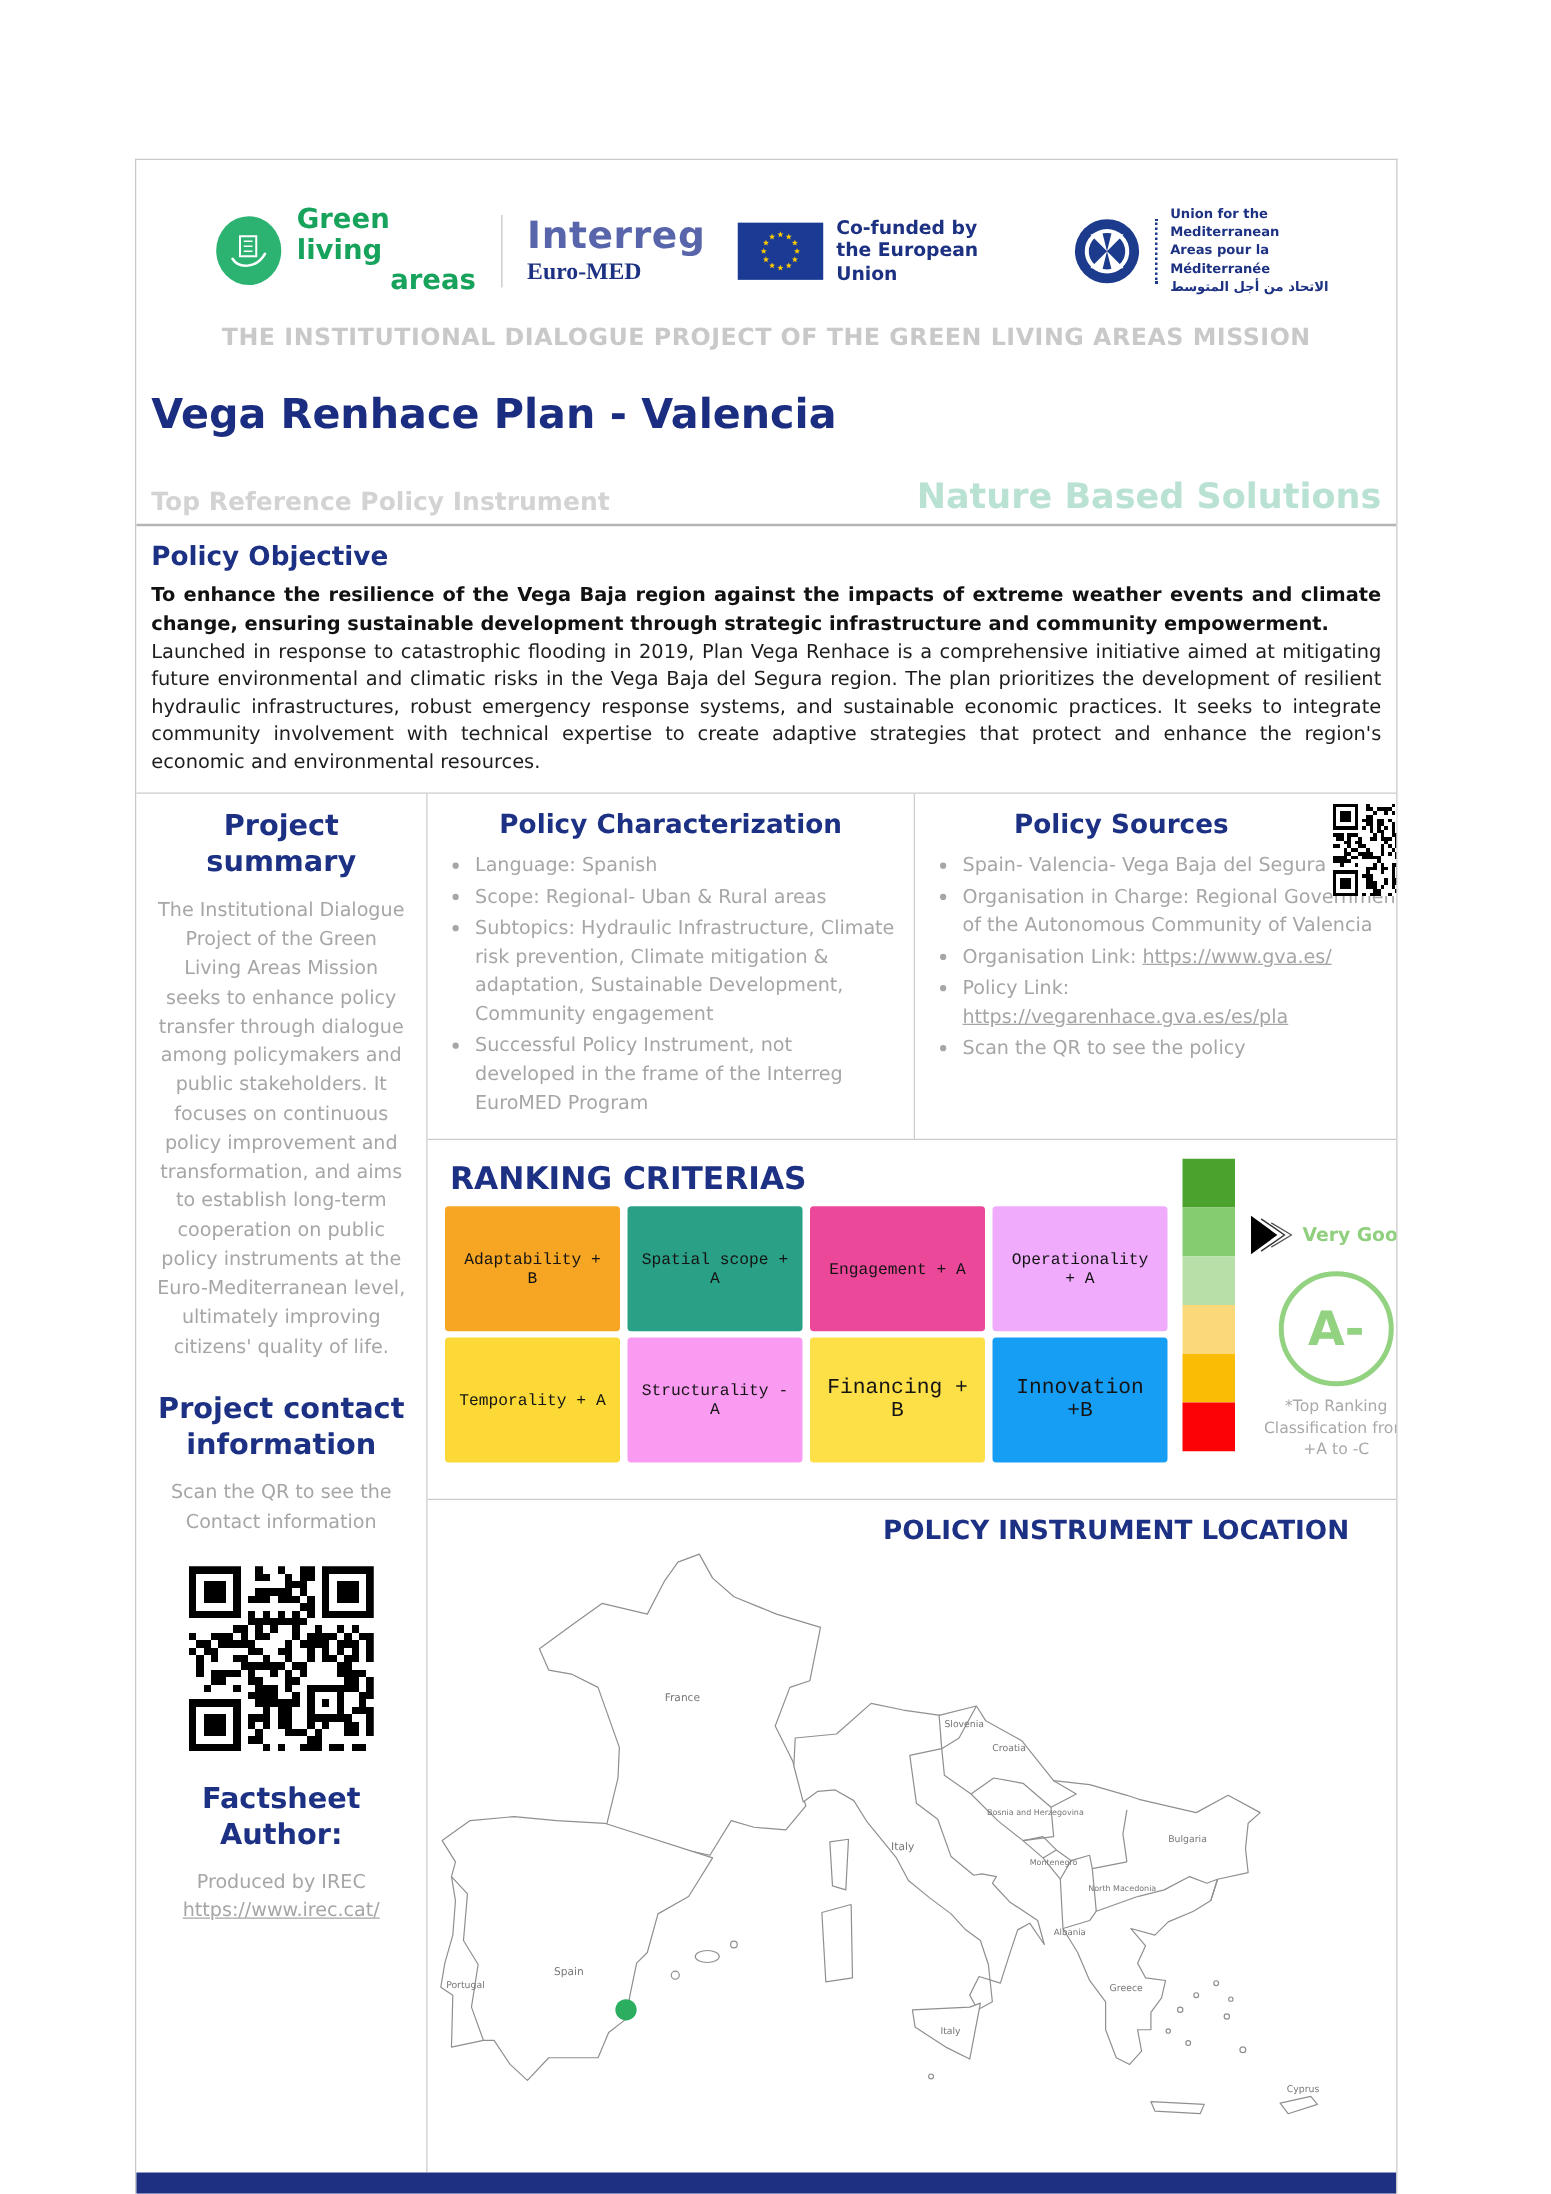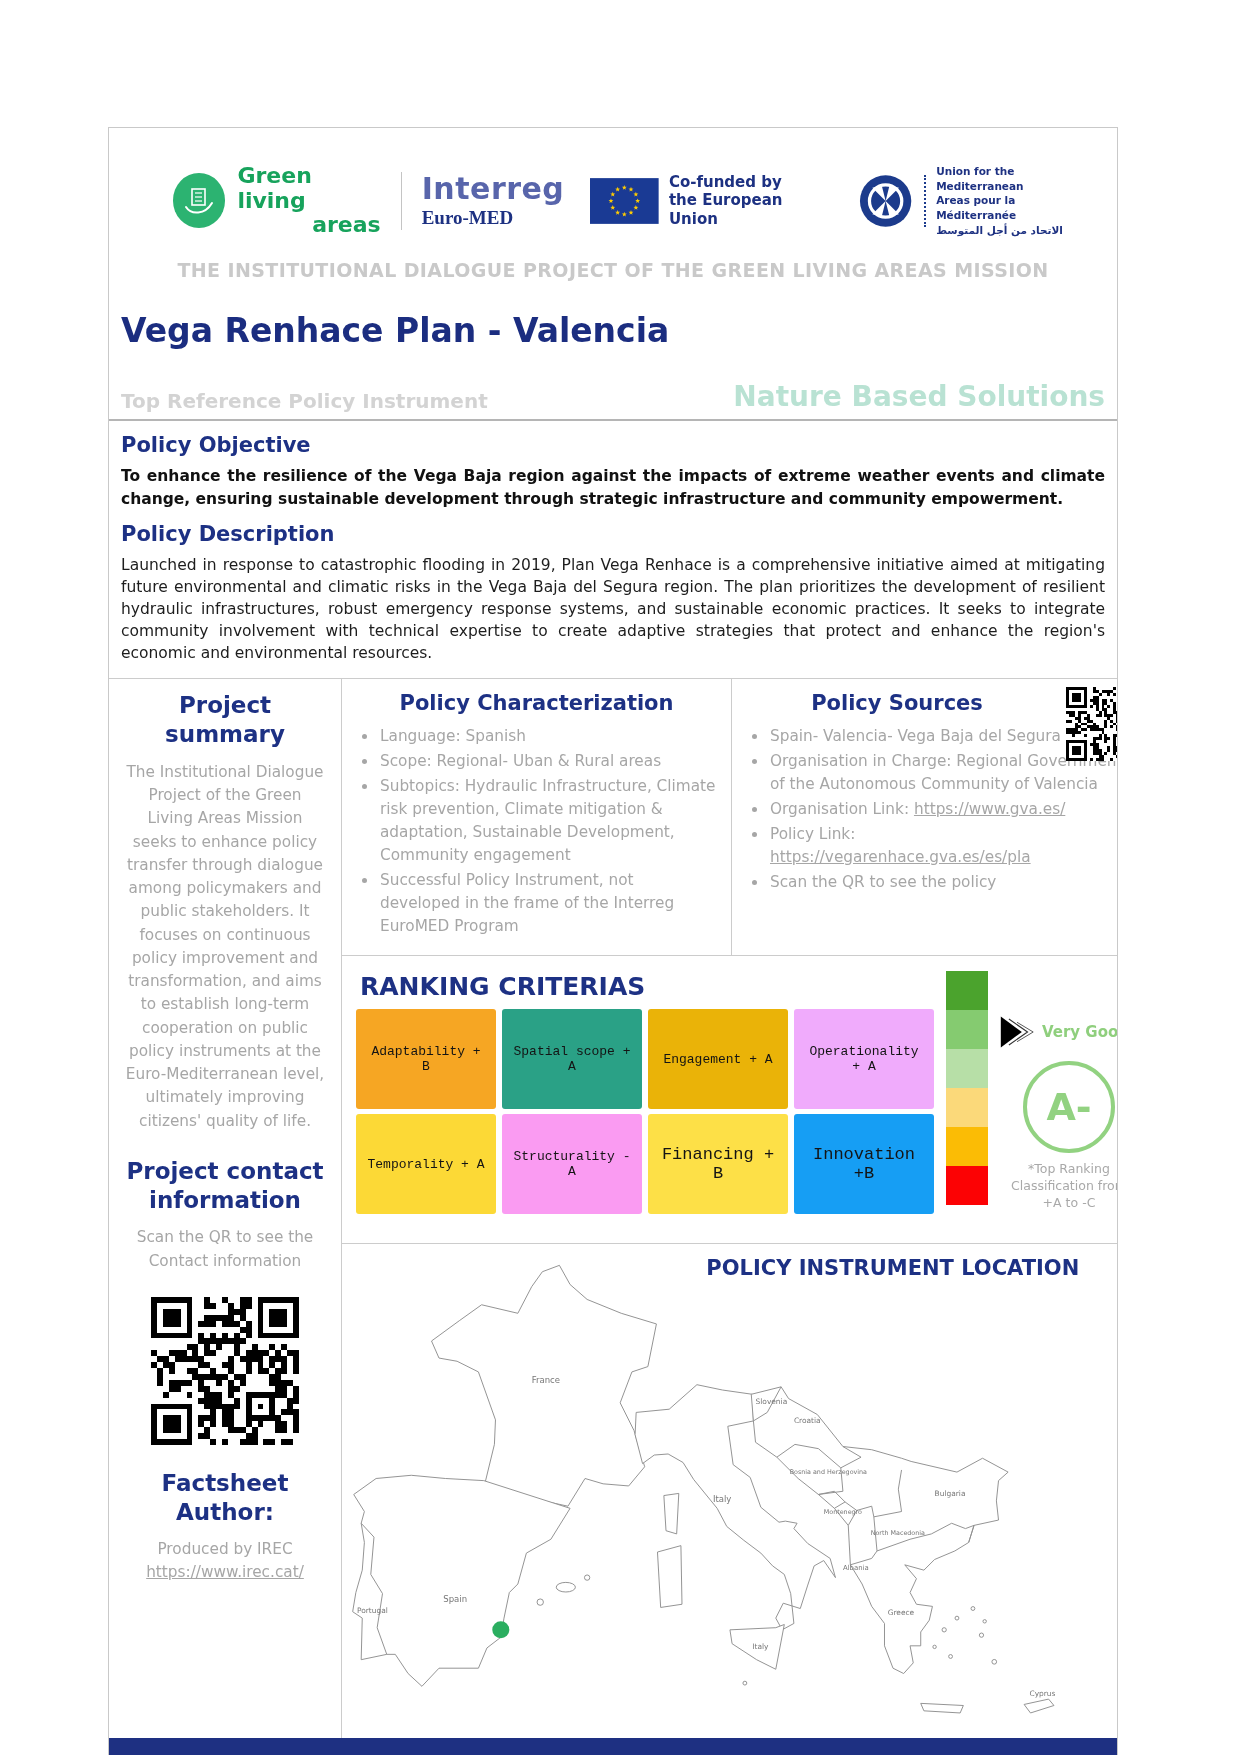--- a/index.html
+++ b/index.html
@@ -153,21 +153,20 @@
   <div class="banner">THE INSTITUTIONAL DIALOGUE PROJECT OF THE GREEN LIVING AREAS MISSION</div>
   <div class="title">Vega Renhace Plan - Valencia</div>
   <div class="subrow">
     <div class="sub-left">Top Reference Policy Instrument</div>
     <div class="sub-right">Nature Based Solutions</div>
   </div>
   <div class="rule"></div>
 
   <div class="sect-h">Policy Objective</div>
   <div class="obj-text">To enhance the resilience of the Vega Baja region against the impacts of extreme weather events and climate change, ensuring sustainable development through strategic infrastructure and community empowerment.</div>
-  <div class="sect-h">Policy Description</div>
   <div class="desc-text">Launched in response to catastrophic flooding in 2019, Plan Vega Renhace is a comprehensive initiative aimed at mitigating future environmental and climatic risks in the Vega Baja del Segura region. The plan prioritizes the development of resilient hydraulic infrastructures, robust emergency response systems, and sustainable economic practices. It seeks to integrate community involvement with technical expertise to create adaptive strategies that protect and enhance the region's economic and environmental resources.</div>
 
   <div class="lower">
 
     <div class="col1">
       <h3>Project summary</h3>
       <p>The Institutional Dialogue Project of the Green Living Areas Mission seeks to enhance policy transfer through dialogue among policymakers and public stakeholders. It focuses on continuous policy improvement and transformation, and aims to establish long-term cooperation on public policy instruments at the Euro-Mediterranean level, ultimately improving citizens' quality of life.</p>
       <h3 class="contact-h">Project contact information</h3>
       <p>Scan the QR to see the Contact information</p>
       <svg id="qr-contact" class="qr-big" viewBox="0 0 25 25" shape-rendering="crispEdges">
@@ -615,21 +614,21 @@
       <div class="ranking">
         <div class="rank-h">RANKING CRITERIAS</div>
         <div class="rank-flex">
           <div class="rank-boxes">
               <div class="rbox" style="background: rgb(246, 166, 35);">
                 <span>Adaptability + B</span>
               </div>
               <div class="rbox" style="background: rgb(42, 161, 134);">
                 <span>Spatial scope + A</span>
               </div>
-              <div class="rbox" style="background: #eab308;">
+              <div class="rbox" style="background: #ec4899;">
                 <span>Engagement + A</span>
               </div>
               <div class="rbox" style="background: #f0abfc;">
                 <span>Operationality + A</span>
               </div>
               <div class="rbox" style="background: rgb(252, 217, 54);">
                 <span>Temporality + A</span>
               </div>
               <div class="rbox" style="background: rgb(250, 155, 242);">
                 <span>Structurality - A</span>

